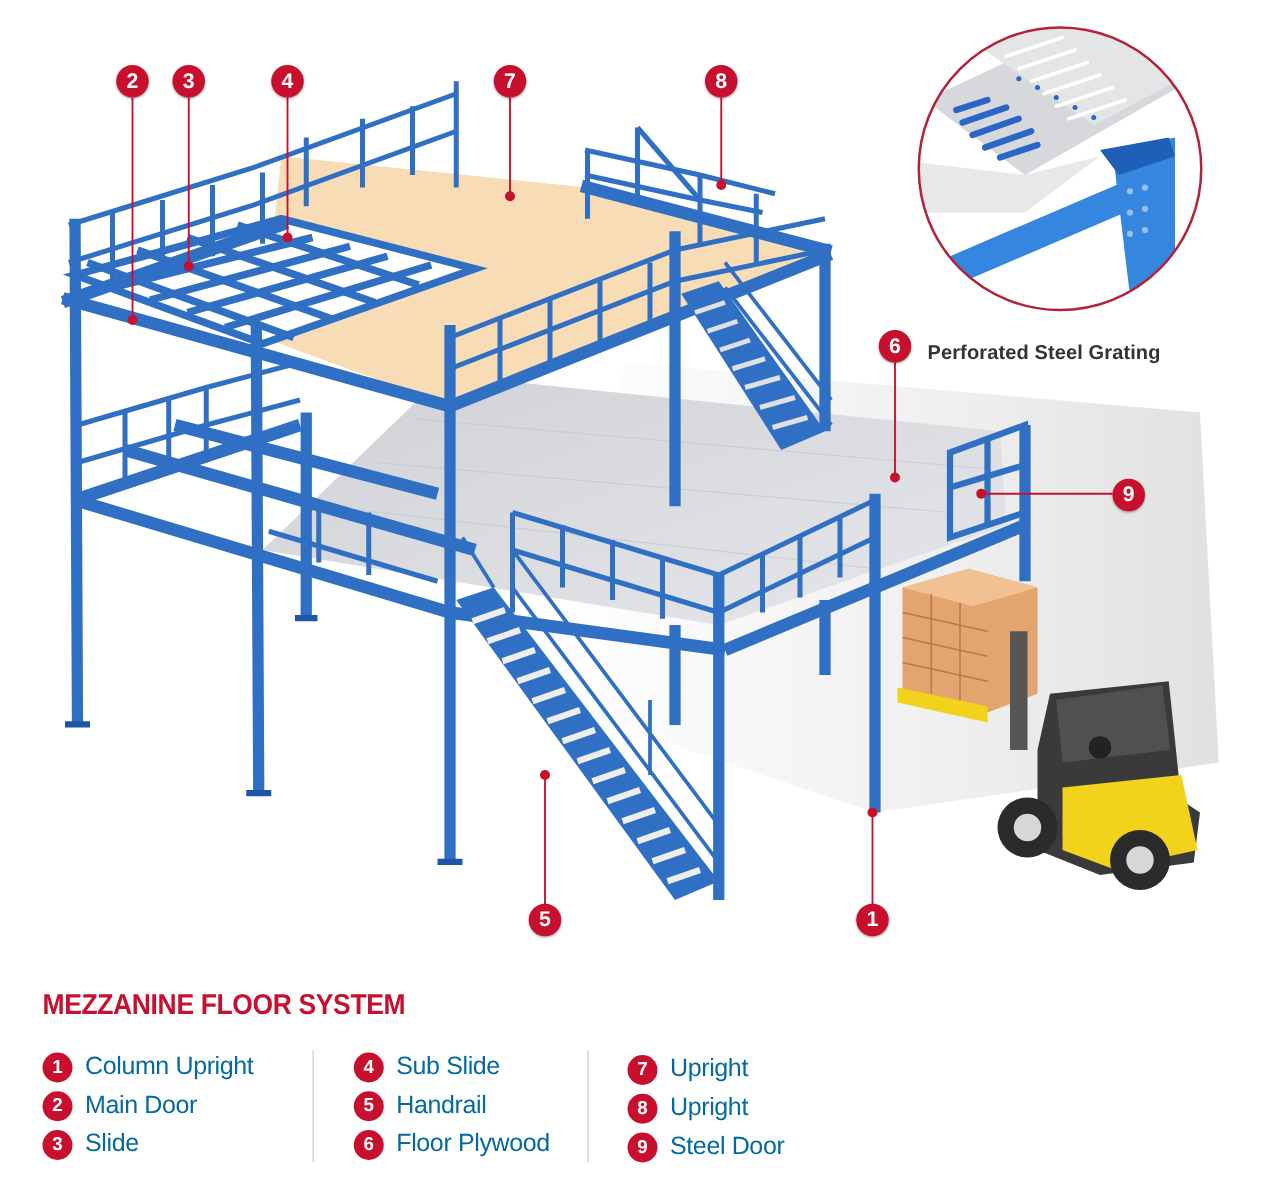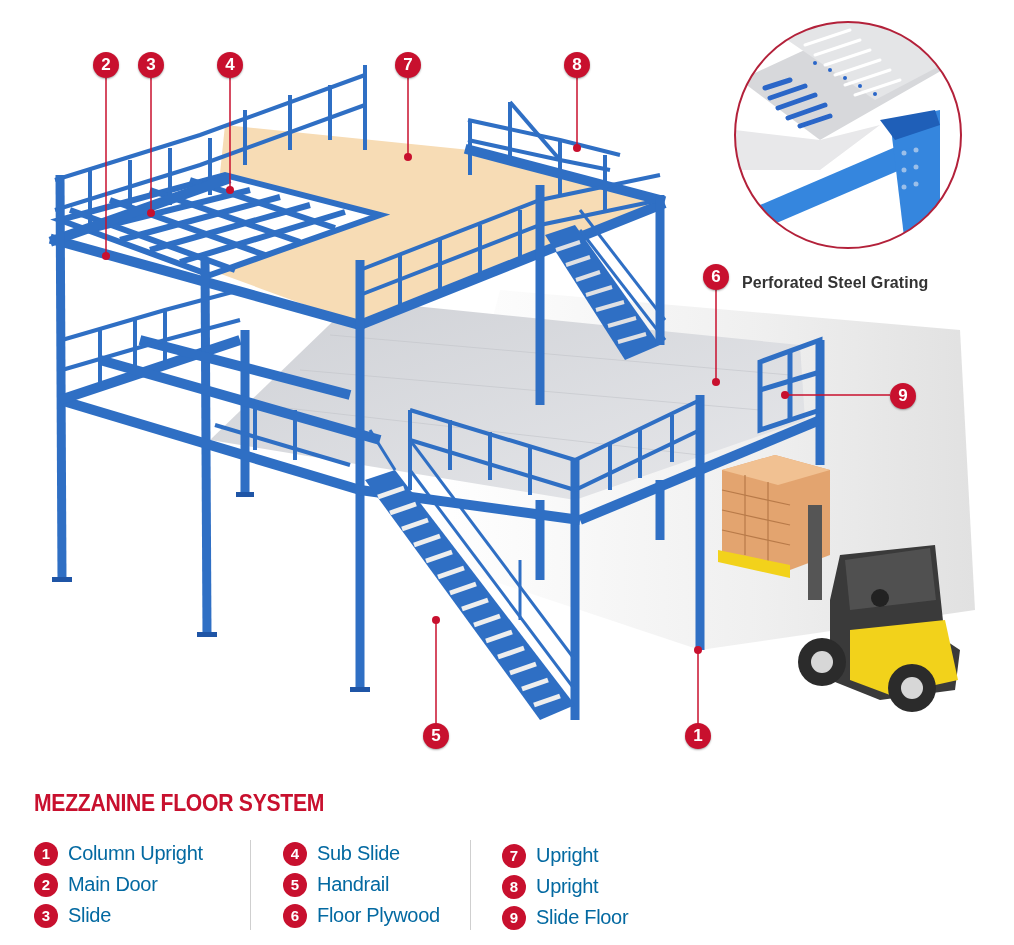--- a/index.html
+++ b/index.html
@@ -332,16 +332,16 @@
   <div class="legend-item">
         <span class="legend-num">7</span>
         <span class="legend-label">Upright</span>
       </div>
   <div class="legend-item">
         <span class="legend-num">8</span>
         <span class="legend-label">Upright</span>
       </div>
   <div class="legend-item">
         <span class="legend-num">9</span>
-        <span class="legend-label">Slide Floor</span>
+        <span class="legend-label">Steel Door</span>
       </div>
 </div>
 </div>
 
 </body></html>

